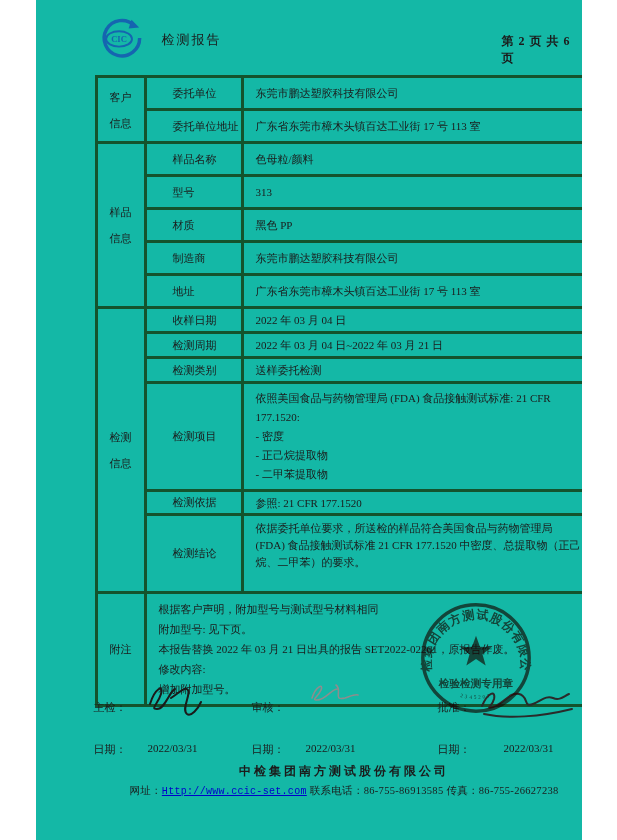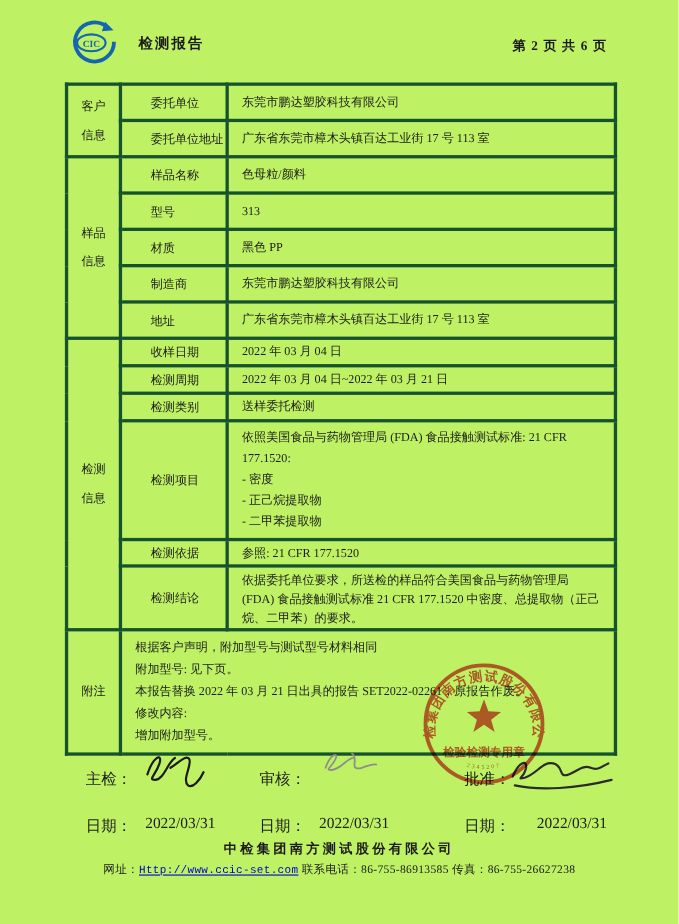--- a/index.html
+++ b/index.html
@@ -1,28 +1,28 @@
 <!DOCTYPE html>
 <html><head>
 <meta charset="utf-8">
 <style>
   * { box-sizing: border-box; margin: 0; padding: 0; }
   html, body { background: #ffffff; }
   .page {
     position: relative;
-    width: 617px; height: 840px;
+    width: 546px; height: 840px;
     margin: 0 auto;
-    background: #bef264;
+    background: #14b8a6;
     font-family: "Liberation Serif", "DejaVu Serif", serif;
     color: #1b1b1b;
     overflow: hidden;
   }
   
   .hdr-logo { position: absolute; left: 61px; top: 15px; width: 46px; height: 46px; }
-  .hdr-title { position: absolute; left: 126px; top: 31px; font-size: 13px; font-weight: bold; letter-spacing: 2px; }
+  .hdr-title { position: absolute; left: 126px; top: 31px; font-size: 13px; font-weight: normal; letter-spacing: 2px; }
   .hdr-no { position: absolute; left: 243px; top: 31px; font-size: 12px; font-weight: bold; }
   .hdr-page { position: absolute; left: 466px; top: 33px; font-size: 12px; font-weight: bold; letter-spacing: 1px; }
   
   table.report {
     position: absolute; left: 59px; top: 75px;
     width: 499px; border-collapse: collapse; table-layout: fixed;
   }
   table.report td {
     border: 3px solid #14532d;
     font-size: 11px;
@@ -30,24 +30,24 @@
     overflow: hidden;
   }
   td.group { text-align: center; white-space: pre-line; line-height: 26px; }
   td.field { padding-left: 26px; }
   td.value { padding-left: 12px; padding-right: 10px; line-height: 18px; }
   tr.h33 { height: 33px; }
   tr.h25 { height: 25px; }
   tr.h24 { height: 24px; }
   td.pre { white-space: pre-line; }
   td.items { line-height: 19px; padding-top: 5px; padding-bottom: 5px; }
-  td.concl { line-height: 17px; padding-top: 4px; padding-bottom: 0; }
+  td.concl { line-height: 17px; padding-top: 4px; padding-bottom: 20px; }
   td.remark { line-height: 20px; padding-top: 5px; padding-bottom: 5px; }
   
-  .signoff { position: absolute; left: 64px; top: 676px; width: 499px; height: 92px; font-size: 14px; }
+  .signoff { position: absolute; left: 44px; top: 676px; width: 499px; height: 92px; font-size: 11px; }
   .signoff .lbl { position: absolute; font-weight: normal; }
   .sig-svg { position: absolute; }
   
   .stamp {
     position: absolute; left: 382px; top: 600px; width: 116px; height: 116px;
     opacity: 0.85; mix-blend-mode: multiply; pointer-events: none;
   }
   
   .footer { position: absolute; left: 0; top: 763px; width: 617px; text-align: center; }
   .footer .company { font-size: 12px; font-weight: bold; letter-spacing: 3px; }

